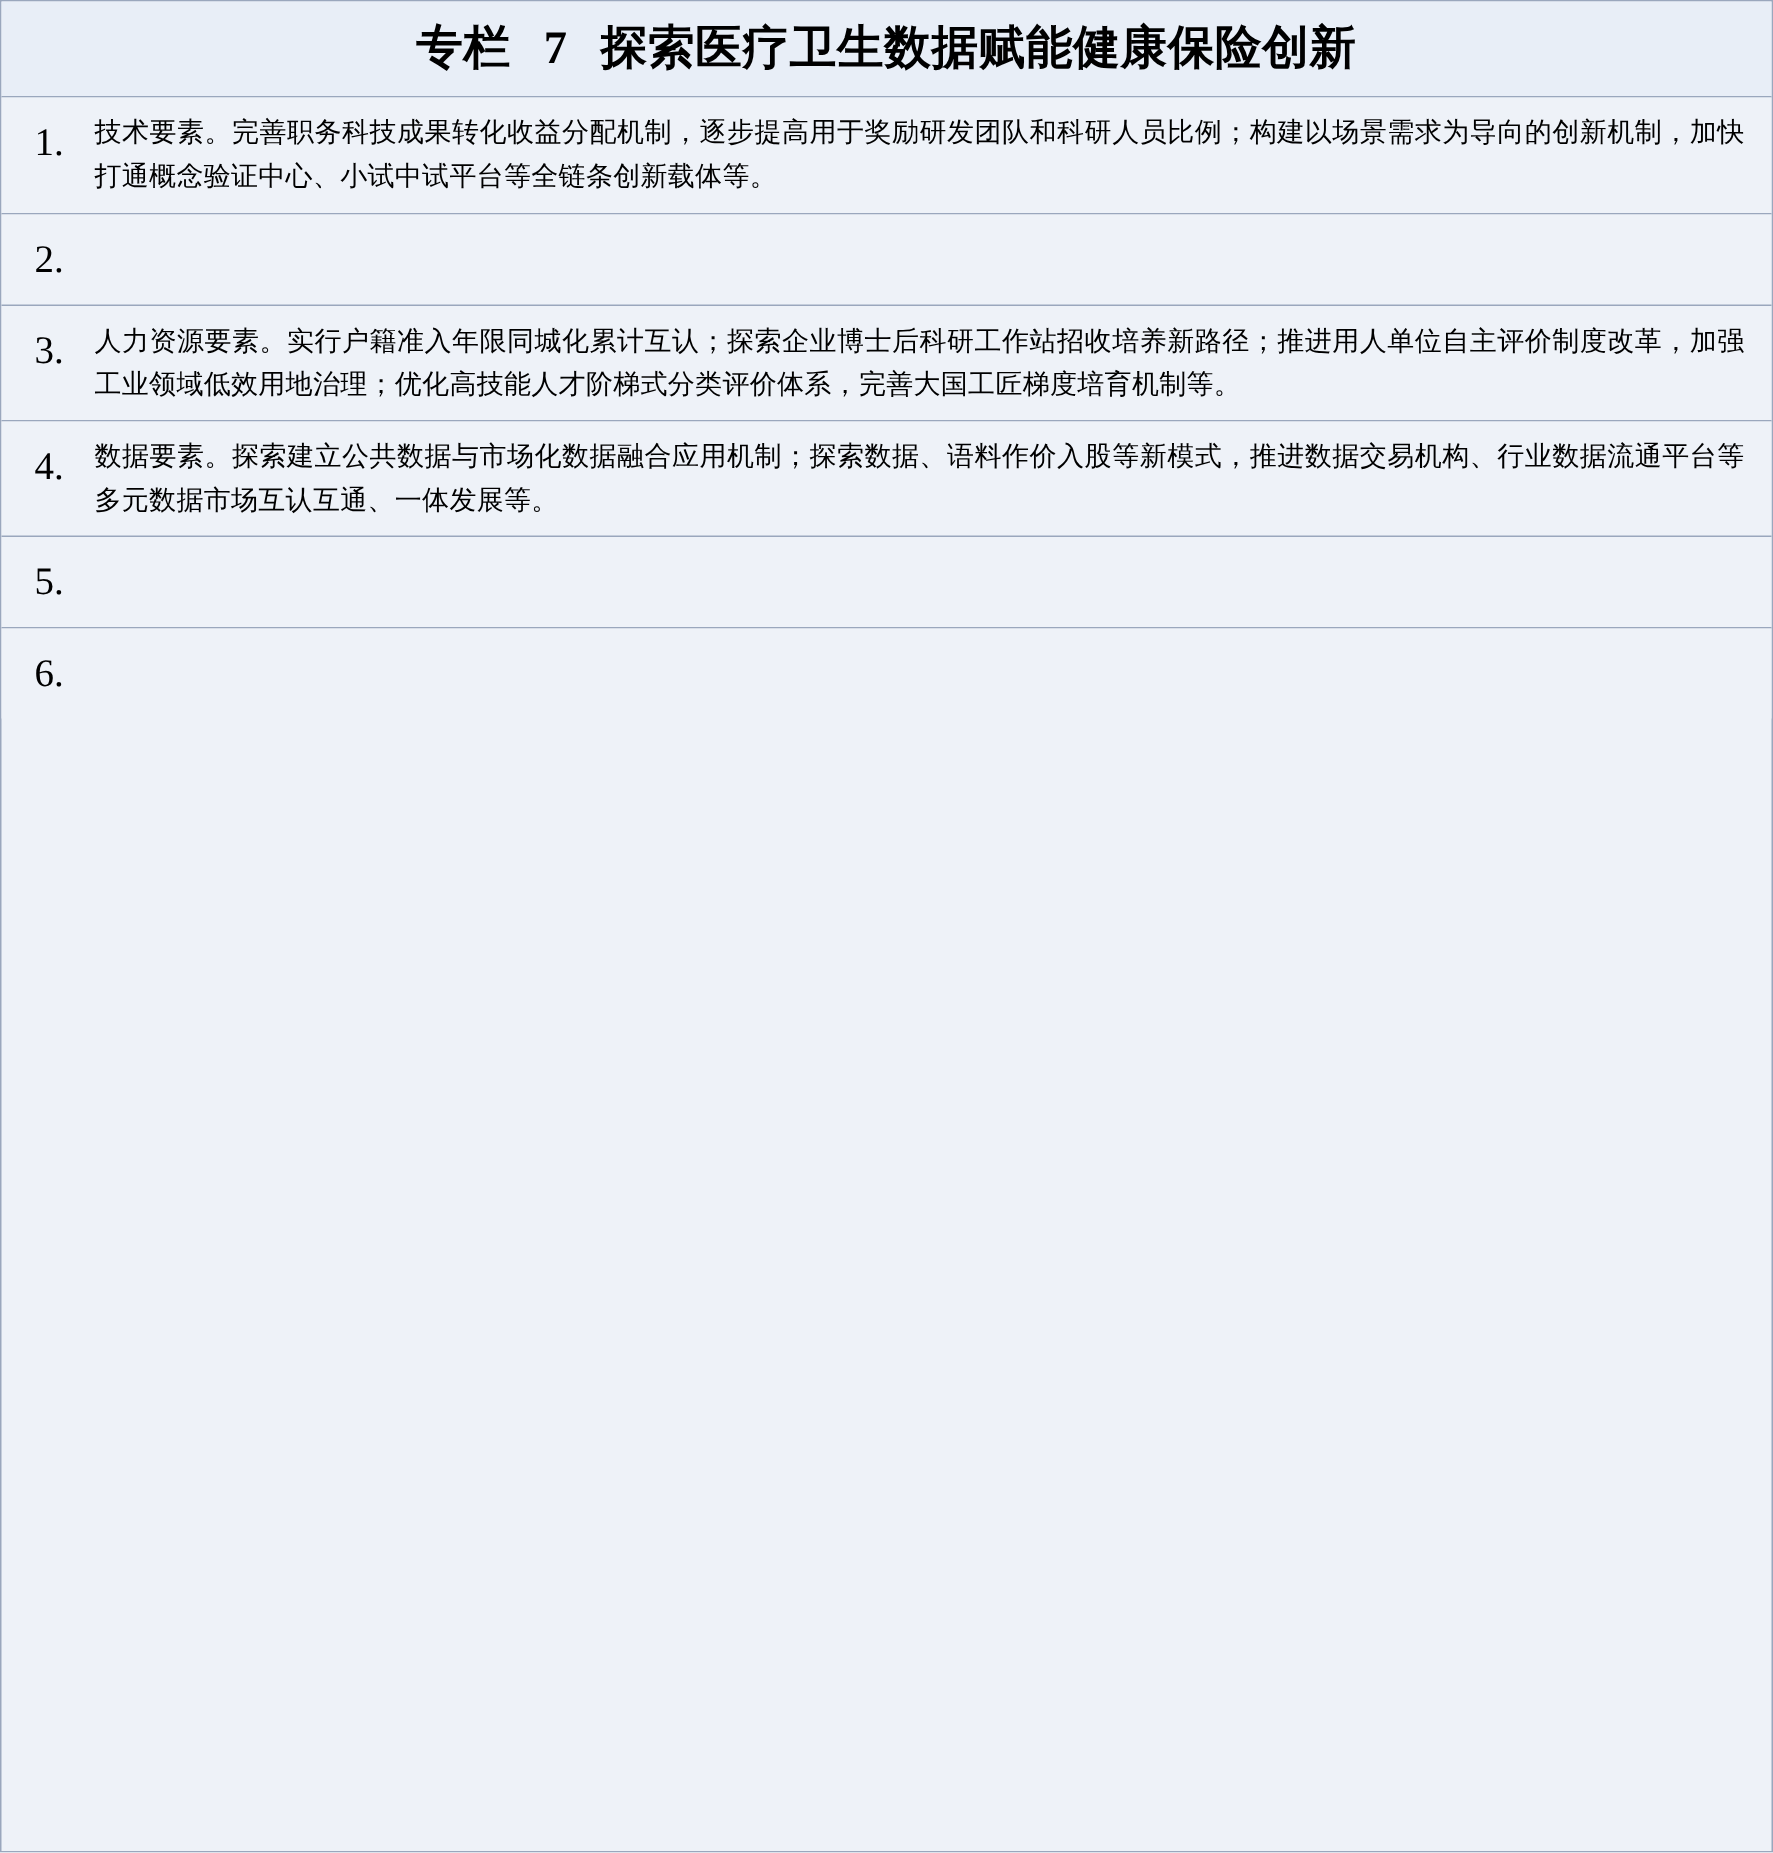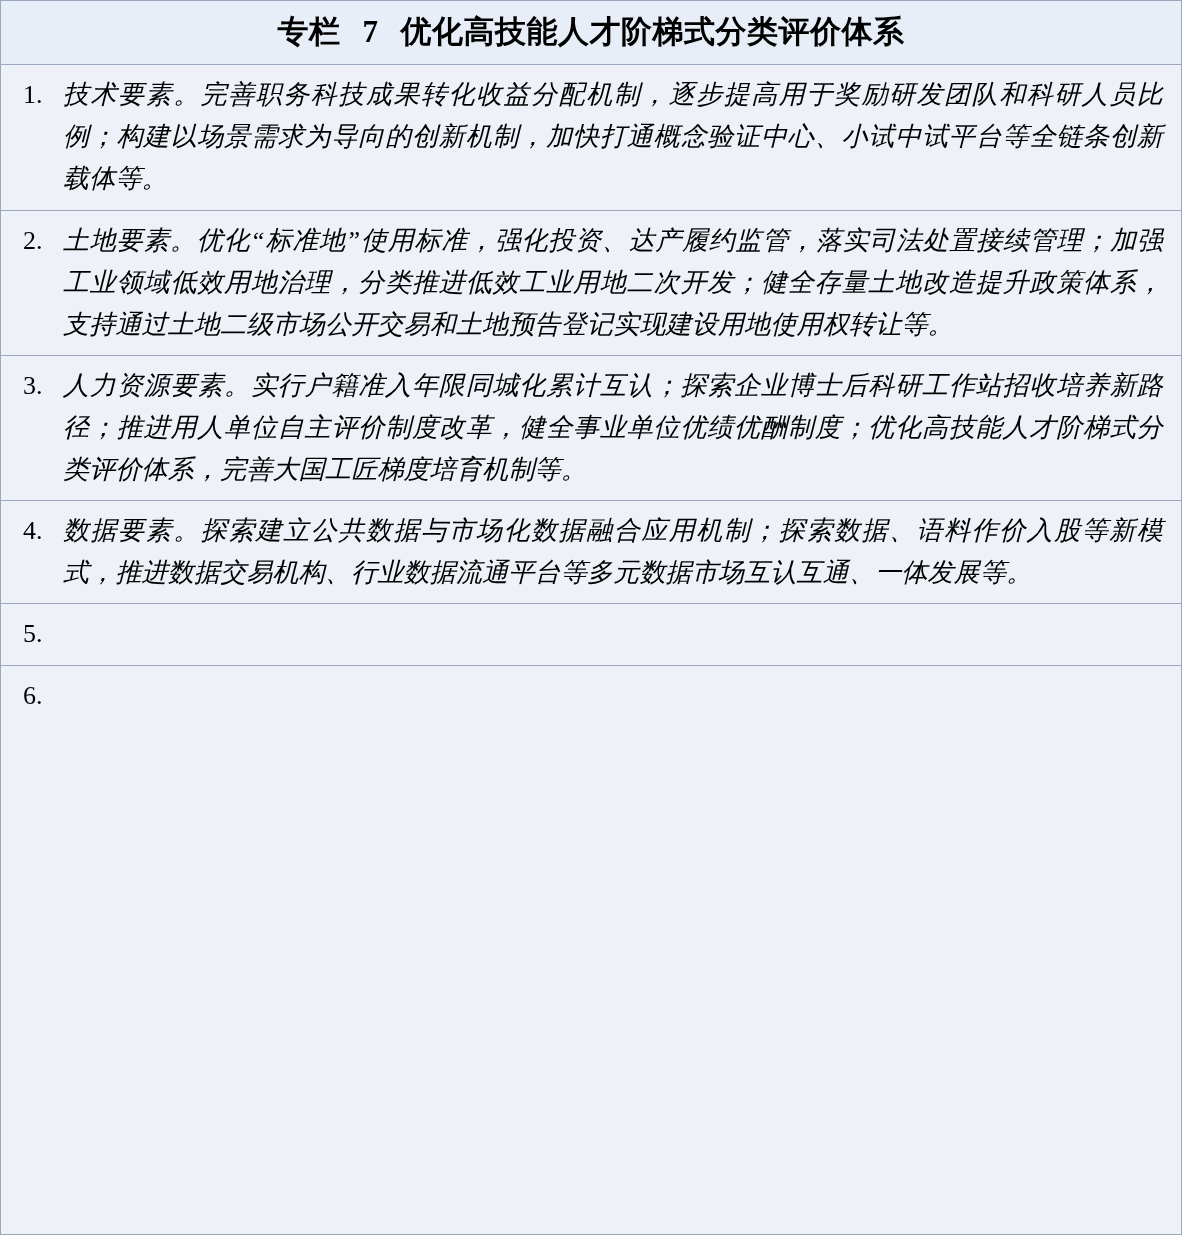--- a/index.html
+++ b/index.html
@@ -58,53 +58,51 @@
     width: 46px;
     font-size: 26px;
     line-height: 1.62;
     text-align: left;
     padding-left: 6px;
     box-sizing: border-box;
     font-family: "Liberation Serif", serif;
   }
   .item-text {
     flex: 1 1 auto;
-    font-size: 26px;
+    font-size: 18px;
     line-height: 1.62;
     text-align: justify;
     text-justify: inter-ideograph;
     letter-spacing: 0.2px;
     padding-right: 4px;
-    font-style: italic;
   }
 </style>
 </head>
 <body>
 
 <div class="box">
 
   <div class="box-header">
-    <span class="title-num">专栏</span><span class="title-num">7</span><span>优化高技能人才阶梯式分类评价体系</span>
+    <span class="title-num">专栏</span><span class="title-num">7</span><span>探索医疗卫生数据赋能健康保险创新</span>
   </div>
 
   <div class="items">
 
     <div class="item">
       <div class="item-num">1.</div>
       <div class="item-text">技术要素。完善职务科技成果转化收益分配机制，逐步提高用于奖励研发团队和科研人员比例；构建以场景需求为导向的创新机制，加快打通概念验证中心、小试中试平台等全链条创新载体等。</div>
     </div>
 
     <div class="item">
       <div class="item-num">2.</div>
-      <div class="item-text">土地要素。优化“标准地”使用标准，强化投资、达产履约监管，落实司法处置接续管理；加强工业领域低效用地治理，分类推进低效工业用地二次开发；健全存量土地改造提升政策体系，支持通过土地二级市场公开交易和土地预告登记实现建设用地使用权转让等。</div>
     </div>
 
     <div class="item">
       <div class="item-num">3.</div>
-      <div class="item-text">人力资源要素。实行户籍准入年限同城化累计互认；探索企业博士后科研工作站招收培养新路径；推进用人单位自主评价制度改革，健全事业单位优绩优酬制度；优化高技能人才阶梯式分类评价体系，完善大国工匠梯度培育机制等。</div>
+      <div class="item-text">人力资源要素。实行户籍准入年限同城化累计互认；探索企业博士后科研工作站招收培养新路径；推进用人单位自主评价制度改革，加强工业领域低效用地治理；优化高技能人才阶梯式分类评价体系，完善大国工匠梯度培育机制等。</div>
     </div>
 
     <div class="item">
       <div class="item-num">4.</div>
       <div class="item-text">数据要素。探索建立公共数据与市场化数据融合应用机制；探索数据、语料作价入股等新模式，推进数据交易机构、行业数据流通平台等多元数据市场互认互通、一体发展等。</div>
     </div>
 
     <div class="item">
       <div class="item-num">5.</div>
     </div>

